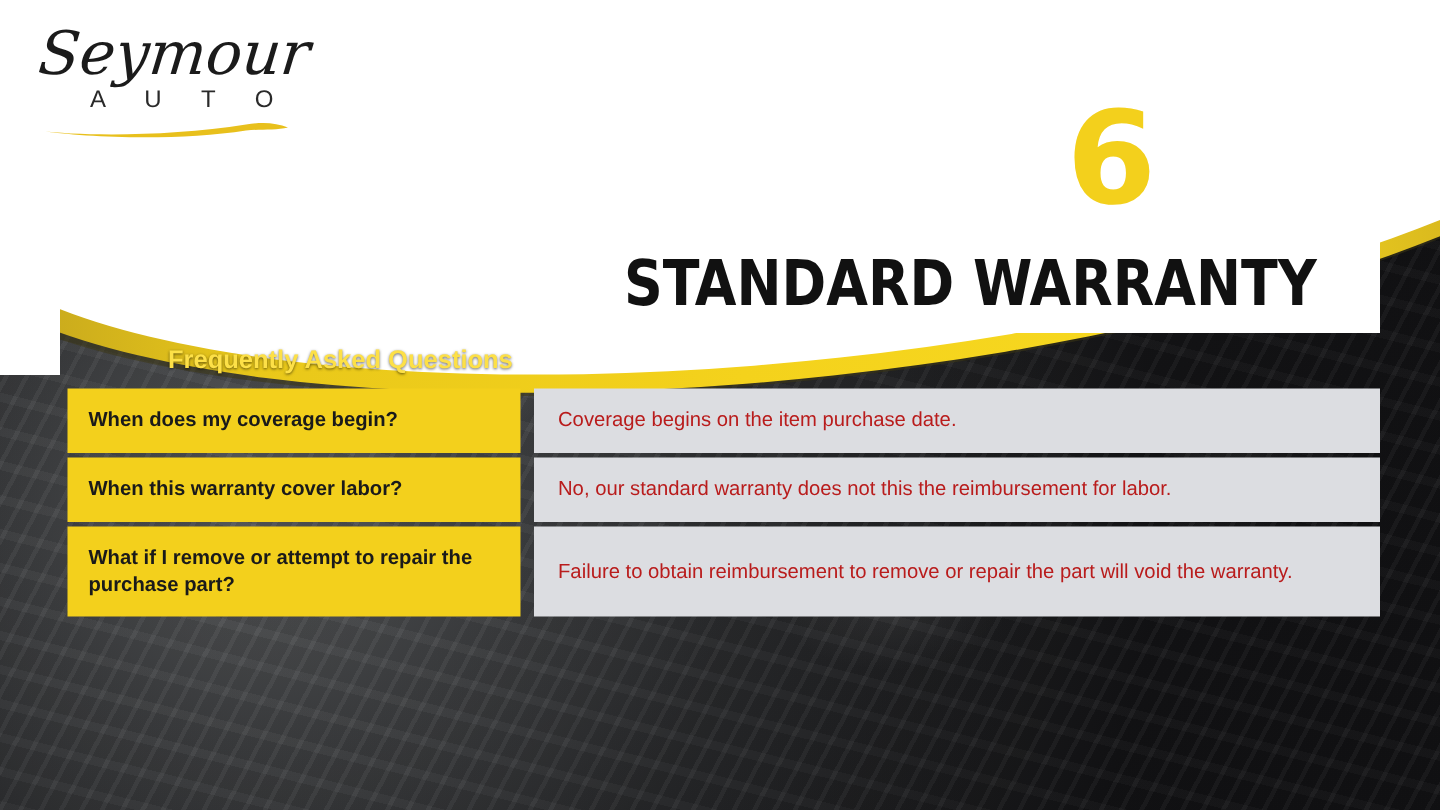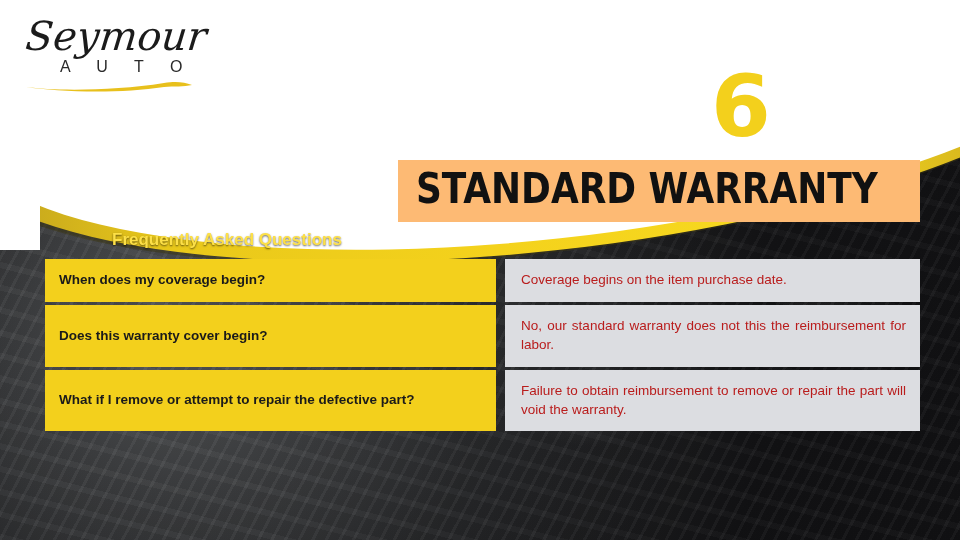--- a/index.html
+++ b/index.html
@@ -153,21 +153,21 @@
     letter-spacing: 1px;
     transform: scaleX(0.92);
     transform-origin: left bottom;
     padding-bottom: 4px;
   }
   .badge-bar {
     position: absolute;
     right: 40px;
     top: 160px;
     z-index: 6;
-    background: #fdba74;
+    background: #ffffff;
     padding: 8px 18px 12px 18px;
     margin-left: 42px;
   }
   .badge-bar-text {
     font-family: "DejaVu Sans Condensed", "Liberation Sans Narrow", "Liberation Sans", sans-serif;
     font-weight: bold;
     font-size: 42px;
     line-height: 1;
     color: #111111;
     letter-spacing: 0px;
@@ -191,21 +191,21 @@
     position: absolute;
     left: 45px;
     top: 256px;
     width: 875px;
     z-index: 6;
     border-collapse: separate;
     border-spacing: 0 3px;
   }
   .faq-table tr { }
   .q-cell {
-    width: 451px;
+    width: 302px;
     background: #f3d01c;
     color: #1a1a1a;
     font-size: 13.5px;
     font-weight: bold;
     padding: 12px 14px 12px 14px;
     vertical-align: middle;
     line-height: 1.35;
   }
   .spacer-cell {
     width: 9px;
@@ -254,25 +254,25 @@
   <div class="faq-title">Frequently Asked Questions</div>
 
   <table class="faq-table">
     <tbody>
         <tr>
       <td class="q-cell">When does my coverage begin?</td>
       <td class="spacer-cell"></td>
       <td class="a-cell">Coverage begins on the item purchase date.</td>
     </tr>
     <tr>
-      <td class="q-cell">Does this warranty cover begin?</td>
+      <td class="q-cell">When this warranty cover labor?</td>
       <td class="spacer-cell"></td>
       <td class="a-cell">No, our standard warranty does not this the reimbursement for labor.</td>
     </tr>
     <tr>
-      <td class="q-cell">What if I remove or attempt to repair the defective part?</td>
+      <td class="q-cell">What if I remove or attempt to repair the purchase part?</td>
       <td class="spacer-cell"></td>
       <td class="a-cell">Failure to obtain reimbursement to remove or repair the part will void the warranty.</td>
     </tr>
   </tbody>
     </table>
 
 </div>
 
 </body></html>

